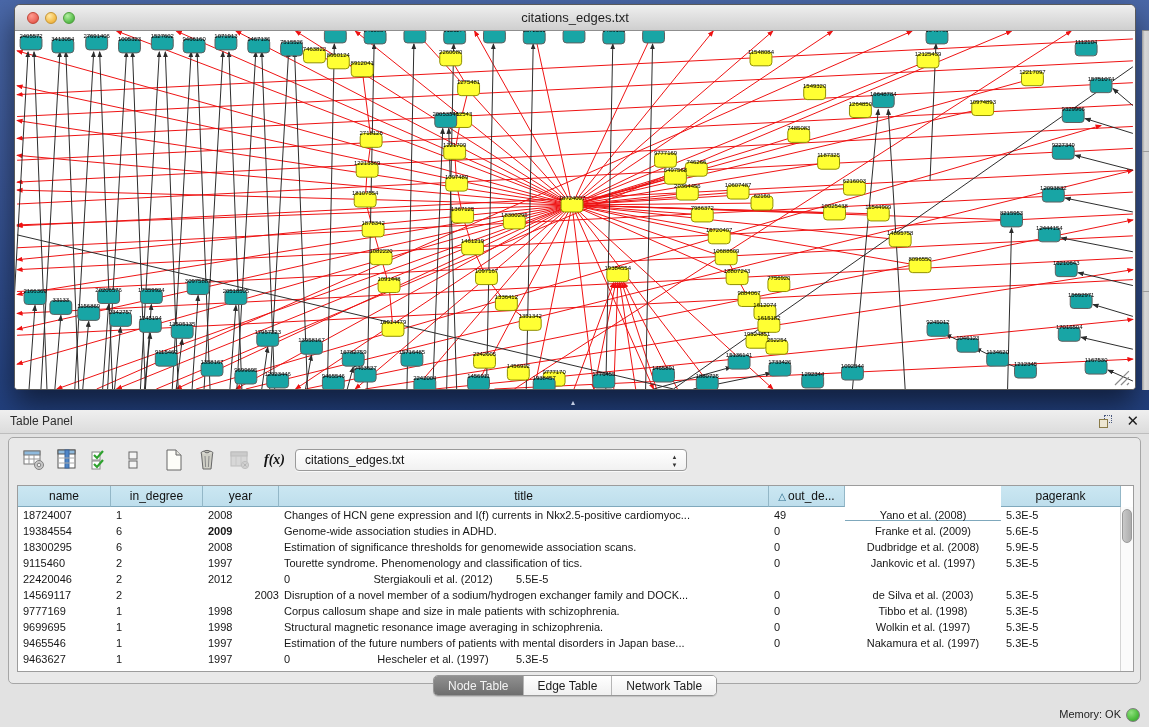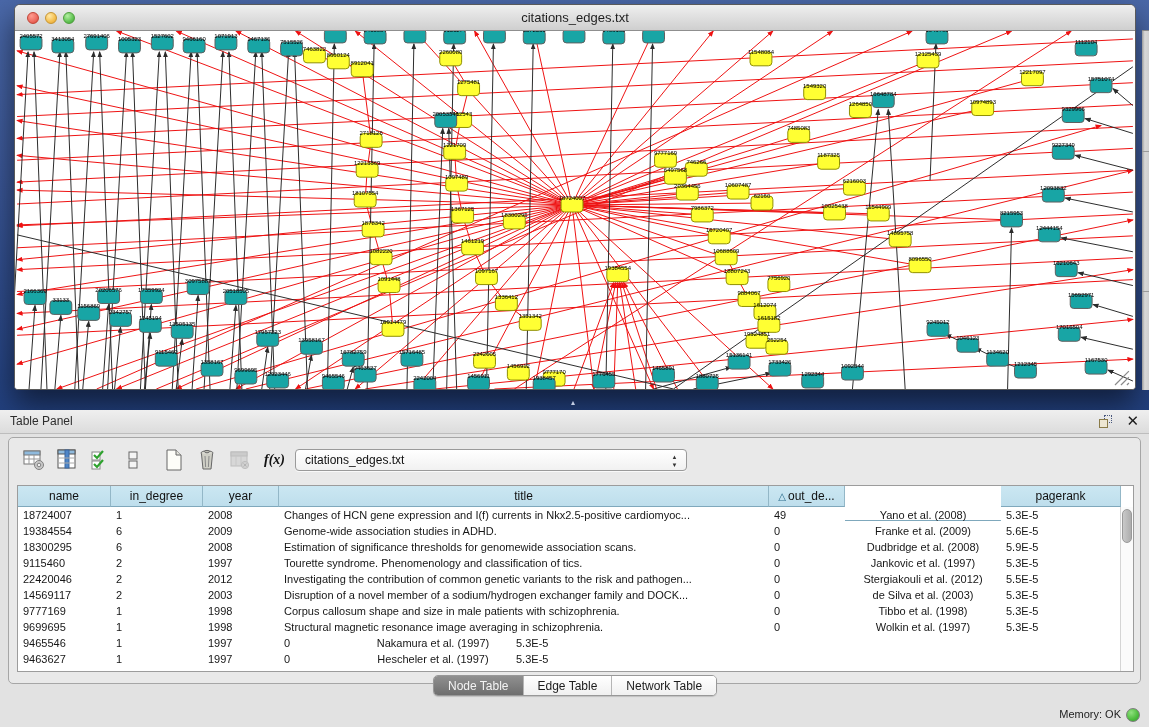--- a/index.html
+++ b/index.html
@@ -860,21 +860,21 @@
             <div class="td" style="width: 92px;">1</div>
             <div class="td" style="width: 76px;">2008</div>
             <div class="td" style="width: 490px;">Changes of HCN gene expression and I(f) currents in Nkx2.5-positive cardiomyoc...</div>
             <div class="td" style="width: 76px;">49</div>
             <div class="td center" style="width: 156px;">Yano et al. (2008)</div>
             <div class="td" style="width: 120px;">5.3E-5</div>
           </div>
           <div class="tr">
             <div class="td" style="width: 93px;">19384554</div>
             <div class="td" style="width: 92px;">6</div>
-            <div class="td" style="width: 76px;">2009</div>
+            <div class="td" style="width: 76px; font-weight: bold;">2009</div>
             <div class="td" style="width: 490px;">Genome-wide association studies in ADHD.</div>
             <div class="td" style="width: 76px;">0</div>
             <div class="td center" style="width: 156px;">Franke et al. (2009)</div>
             <div class="td" style="width: 120px;">5.6E-5</div>
           </div>
           <div class="tr">
             <div class="td" style="width: 93px;">18300295</div>
             <div class="td" style="width: 92px;">6</div>
             <div class="td" style="width: 76px;">2008</div>
             <div class="td" style="width: 490px;">Estimation of significance thresholds for genomewide association scans.</div>
@@ -888,29 +888,28 @@
             <div class="td" style="width: 76px;">1997</div>
             <div class="td" style="width: 490px;">Tourette syndrome. Phenomenology and classification of tics.</div>
             <div class="td" style="width: 76px;">0</div>
             <div class="td center" style="width: 156px;">Jankovic et al. (1997)</div>
             <div class="td" style="width: 120px;">5.3E-5</div>
           </div>
           <div class="tr">
             <div class="td" style="width: 93px;">22420046</div>
             <div class="td" style="width: 92px;">2</div>
             <div class="td" style="width: 76px;">2012</div>
-            <div class="td" style="width: 490px;">Investigating the contribution of common genetic variants to the risk and pathogen...</div>
             <div class="td" style="width: 76px;">0</div>
             <div class="td center" style="width: 156px;">Stergiakouli et al. (2012)</div>
             <div class="td" style="width: 120px;">5.5E-5</div>
           </div>
           <div class="tr">
             <div class="td" style="width: 93px;">14569117</div>
             <div class="td" style="width: 92px;">2</div>
-            <div class="td" style="width: 76px;">2003</div>
+            <div class="td" style="width: 76px; text-align: right;">2003</div>
             <div class="td" style="width: 490px;">Disruption of a novel member of a sodium/hydrogen exchanger family and DOCK...</div>
             <div class="td" style="width: 76px;">0</div>
             <div class="td center" style="width: 156px;">de Silva et al. (2003)</div>
             <div class="td" style="width: 120px;">5.3E-5</div>
           </div>
           <div class="tr">
             <div class="td" style="width: 93px;">9777169</div>
             <div class="td" style="width: 92px;">1</div>
             <div class="td" style="width: 76px;">1998</div>
             <div class="td" style="width: 490px;">Corpus callosum shape and size in male patients with schizophrenia.</div>
@@ -924,20 +923,21 @@
             <div class="td" style="width: 76px;">1998</div>
             <div class="td" style="width: 490px;">Structural magnetic resonance image averaging in schizophrenia.</div>
             <div class="td" style="width: 76px;">0</div>
             <div class="td center" style="width: 156px;">Wolkin et al. (1997)</div>
             <div class="td" style="width: 120px;">5.3E-5</div>
           </div>
           <div class="tr">
             <div class="td" style="width: 93px;">9465546</div>
             <div class="td" style="width: 92px;">1</div>
             <div class="td" style="width: 76px;">1997</div>
+            <div class="td" style="width: 490px;">Estimation of the future numbers of patients with mental disorders in Japan base...</div>
             <div class="td" style="width: 76px;">0</div>
             <div class="td center" style="width: 156px;">Nakamura et al. (1997)</div>
             <div class="td" style="width: 120px;">5.3E-5</div>
           </div>
           <div class="tr">
             <div class="td" style="width: 93px;">9463627</div>
             <div class="td" style="width: 92px;">1</div>
             <div class="td" style="width: 76px;">1997</div>
             <div class="td" style="width: 76px;">0</div>
             <div class="td center" style="width: 156px;">Hescheler et al. (1997)</div>

